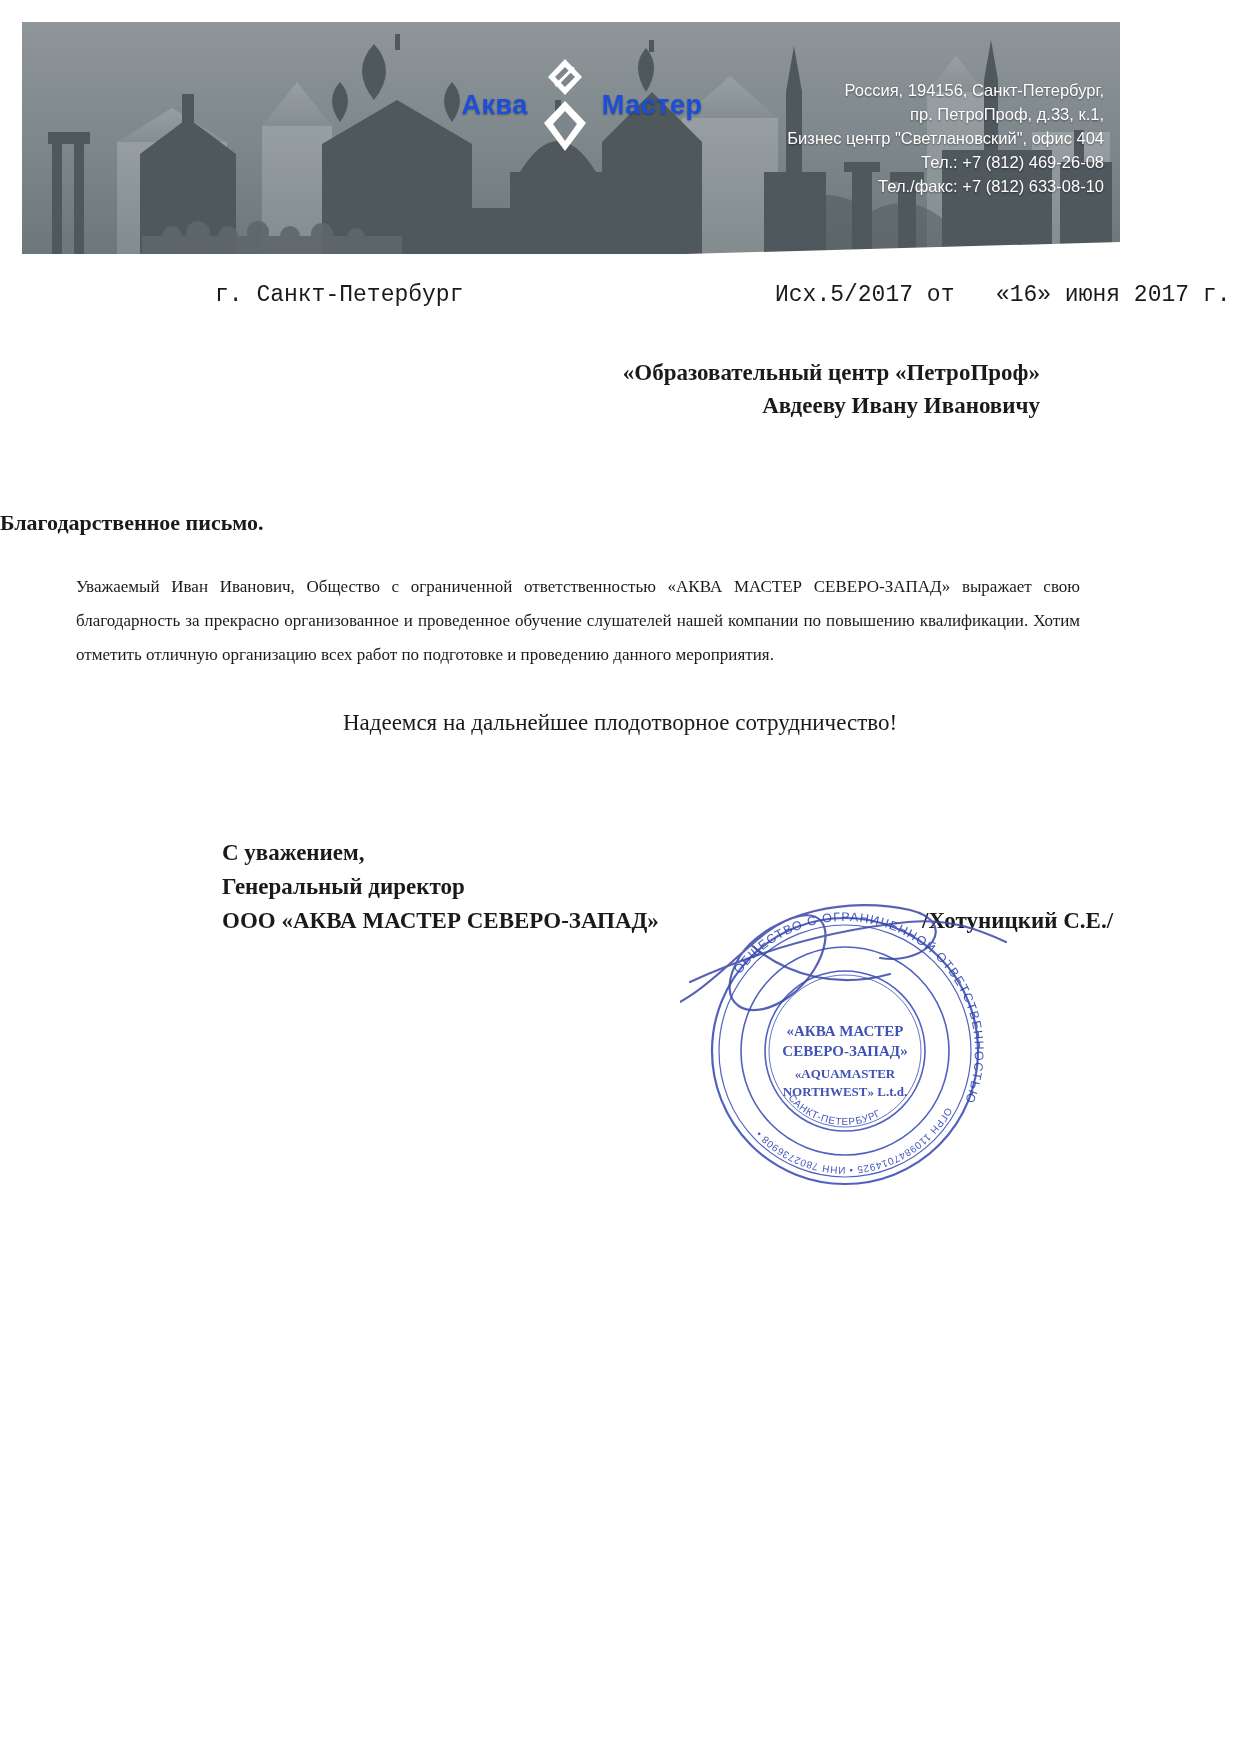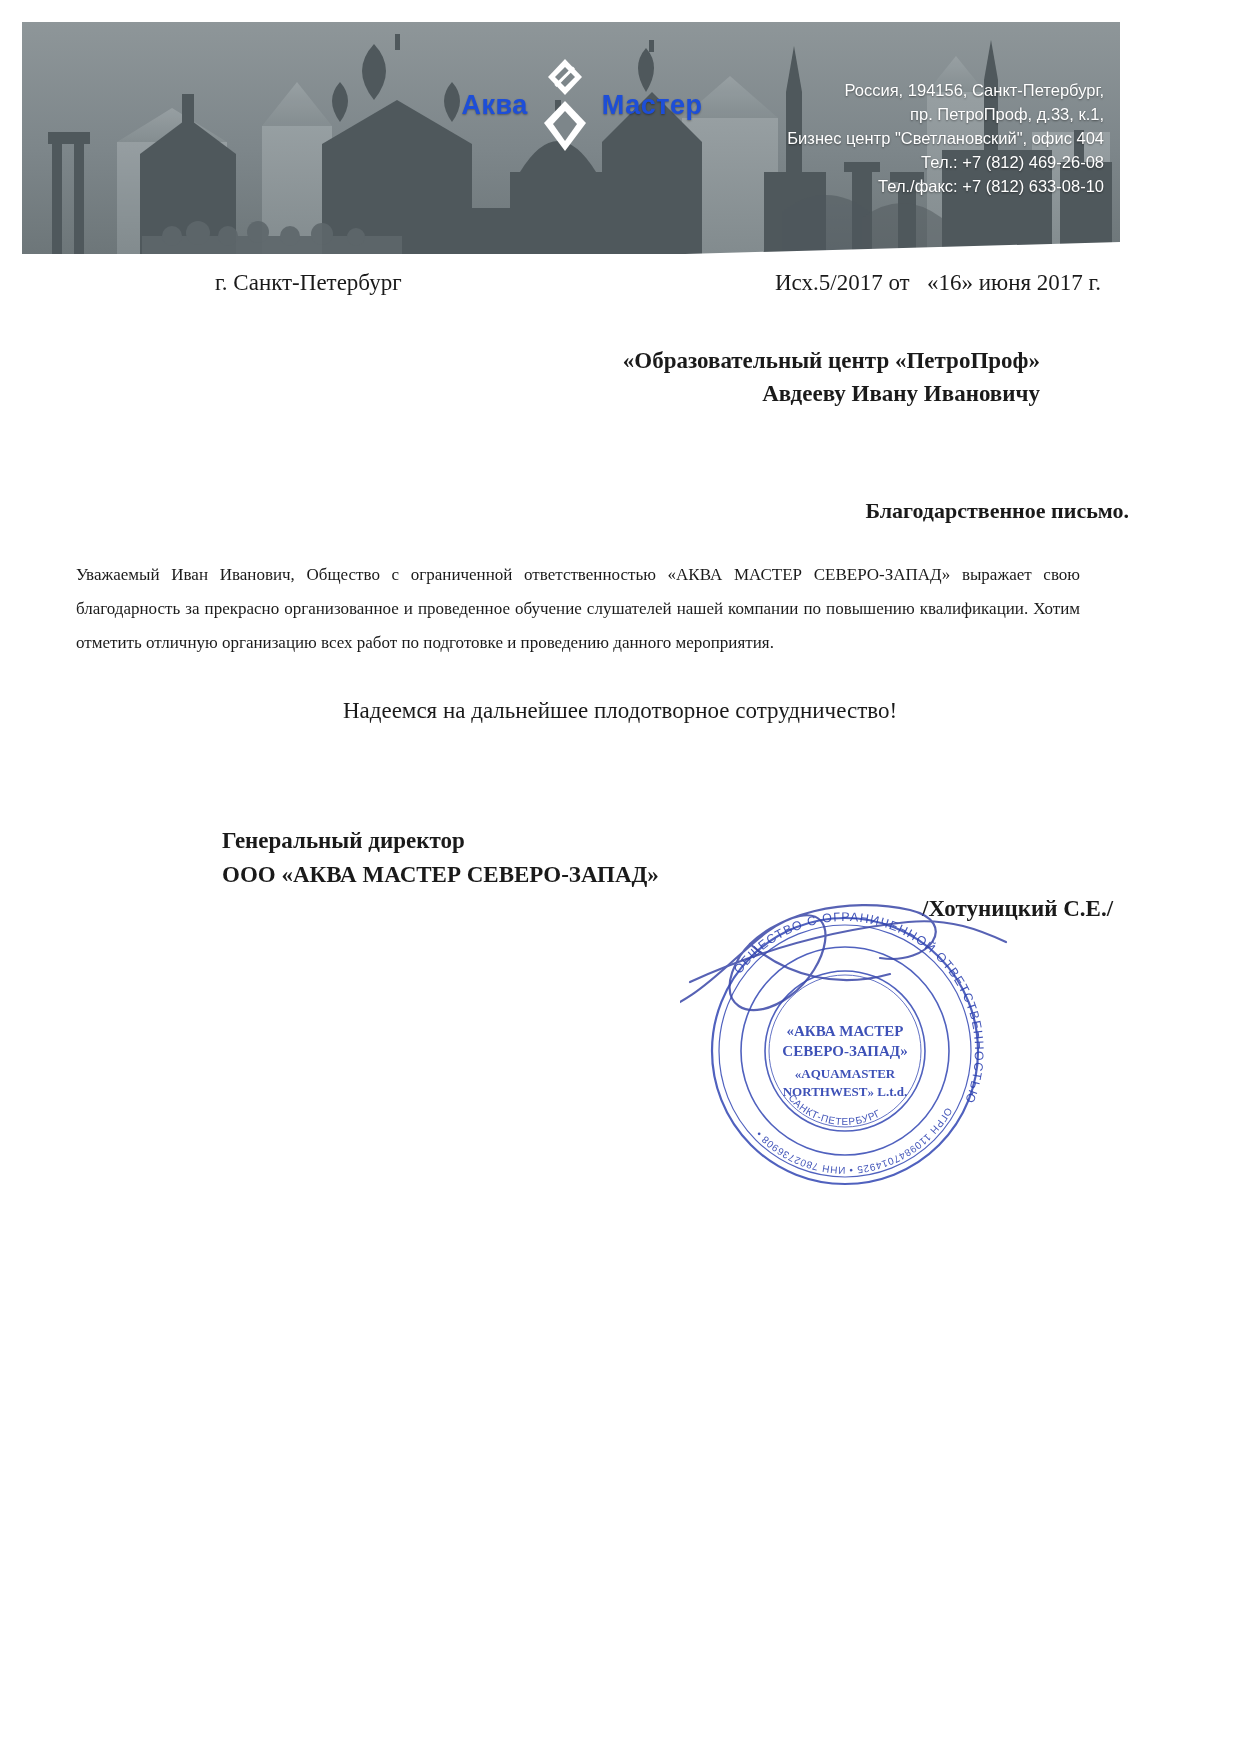--- a/index.html
+++ b/index.html
@@ -73,21 +73,22 @@
   
   .sheet {
     position: absolute;
     left: 0;
     top: 262px;
     width: 1240px;
   }
   .row-meta {
     position: relative;
     height: 40px;
-    margin: 0 160px 0 160px;
+    margin: 12px 160px 0 160px;
+    font-family: Liberation Mono, monospace;
   }
   .city {
     position: absolute;
     left: 55px;
     top: 8px;
     font-size: 23px;
   }
   .outnum {
     position: absolute;
     left: 615px;
@@ -99,21 +100,21 @@
   .addressee {
     margin: 42px 200px 0 0;
     text-align: right;
     font-weight: bold;
     font-size: 23px;
     line-height: 33px;
   }
 
   .doc-title {
     margin-top: 88px;
-    text-align: right;
+    text-align: left;
     font-weight: bold;
     font-size: 22px;
     padding-right: 111px;
   }
 
   .para {
     margin: 34px 160px 0 76px;
     font-size: 17px;
     line-height: 34px;
     text-align: justify;
@@ -297,20 +298,21 @@
     <div>Авдееву Ивану Ивановичу</div>
   </div>
 
   <div class="doc-title">Благодарственное письмо.</div>
 
   <div class="para">Уважаемый Иван Иванович, Общество с ограниченной ответственностью «АКВА МАСТЕР СЕВЕРО-ЗАПАД» выражает свою благодарность за прекрасно организованное и проведенное обучение слушателей нашей компании по повышению квалификации. Хотим отметить отличную организацию всех работ по подготовке и проведению данного мероприятия.</div>
 
   <div class="para-center">Надеемся на дальнейшее плодотворное сотрудничество!</div>
 
   <div class="signature">
+    <div>С уважением,</div>
     <div>Генеральный директор</div>
     <div>ООО «АКВА МАСТЕР СЕВЕРО-ЗАПАД»</div>
     <div class="sig-name">/Хотуницкий С.Е./</div>
   </div>
 </div>
 
 <div class="stamp-wrap">
   <svg viewBox="0 0 330 330" width="330" height="330">
     <defs>
       <path id="outerArc" d="M 165,165 m -130,0 a 130,130 0 1,1 260,0 a 130,130 0 1,1 -260,0"></path>

